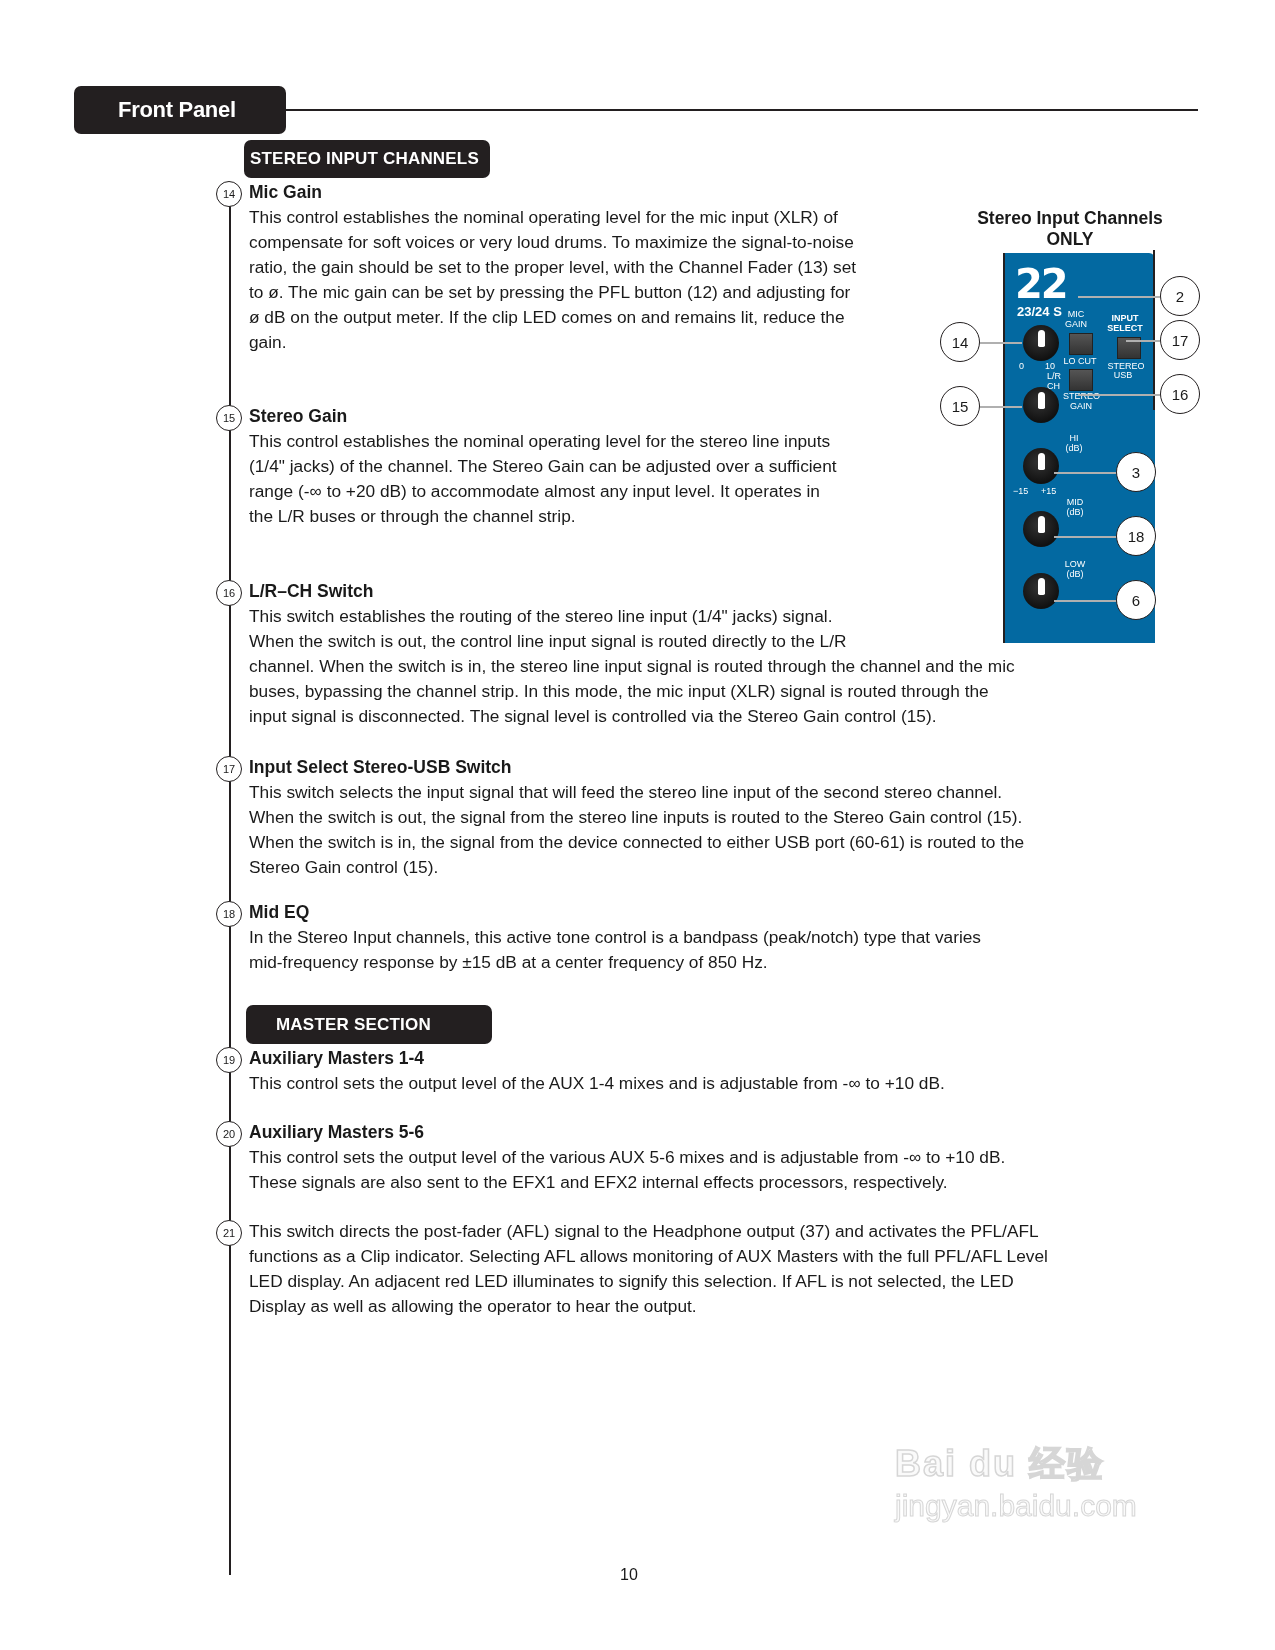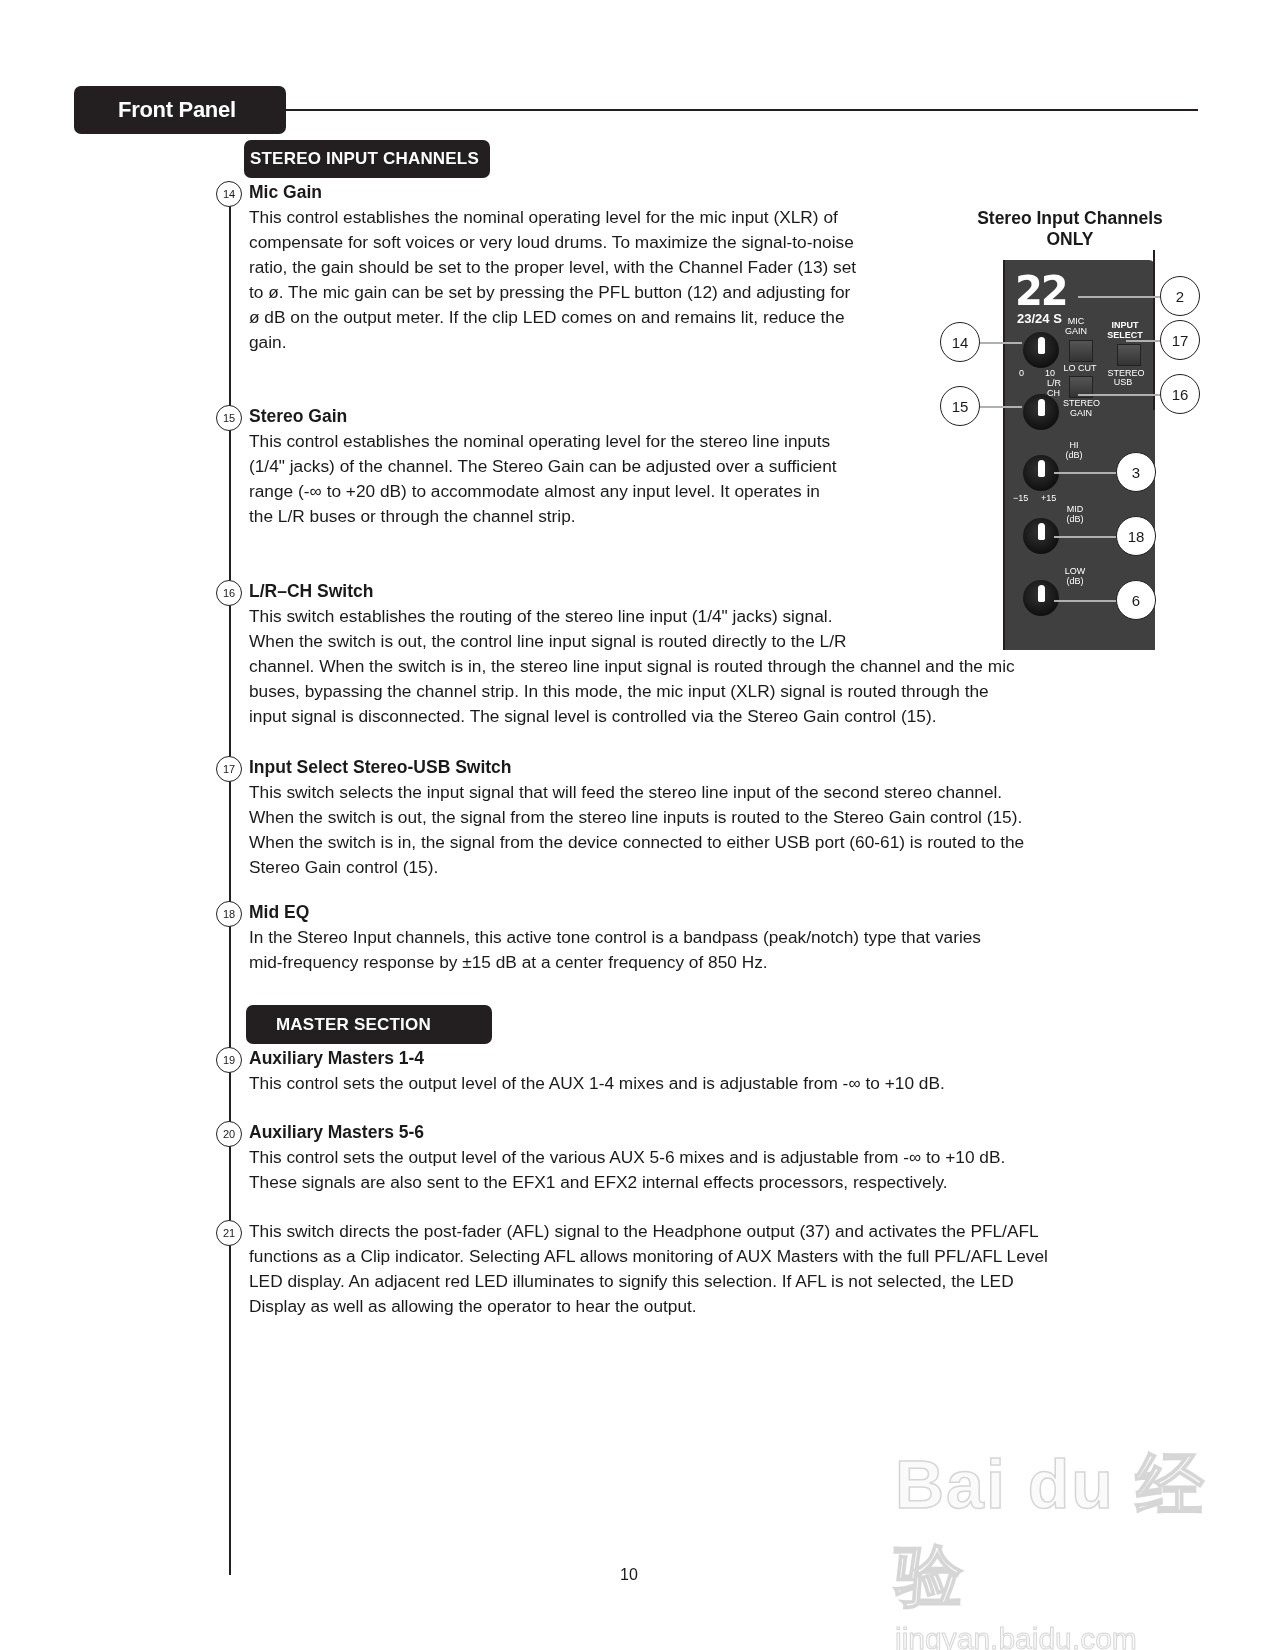--- a/index.html
+++ b/index.html
@@ -25,41 +25,41 @@
   .item .body { margin: 0; }
   .item.narrow .body { width: 700px; }
 
   .num { position: absolute; left: 216px; width: 26px; height: 26px; border: 1.4px solid #231f20;
     border-radius: 50%; background: #fff; font-size: 11px; display: flex; align-items: center;
     justify-content: center; box-sizing: border-box; z-index: 2; }
 
   .fig-title { position: absolute; left: 960px; top: 208px; width: 220px; text-align: center;
     font-weight: bold; font-size: 17.5px; line-height: 21px; }
 
-  .panel { position: absolute; left: 1003px; top: 260px; width: 150px; height: 390px;
-    background: #404040; border-top-right-radius: 6px; border-left: 2px solid #231f20; }
+  .panel { position: absolute; left: 1003px; top: 253px; width: 150px; height: 390px;
+    background: #0369a1; border-top-right-radius: 6px; border-left: 2px solid #231f20; }
   .panel-ext { position: absolute; left: 1153px; top: 250px; width: 2px; height: 160px; background: #231f20; }
   .panel .big { position: absolute; left: 10px; top: 8px; font-size: 40px; font-weight: bold; color: #fff;
     letter-spacing: -2px; font-family: "DejaVu Sans", sans-serif; }
   .panel .model { position: absolute; left: 12px; top: 51px; font-size: 13px; font-weight: bold; color: #fff; }
   .panel .lbl { position: absolute; color: #fff; font-size: 9px; line-height: 10px; text-align: center; }
   .knob { position: absolute; width: 36px; height: 36px; border-radius: 50%;
     background: radial-gradient(circle at 45% 40%, #333 0%, #111 70%); }
   .knob::after { content: ""; position: absolute; left: 15px; top: 5px; width: 7px; height: 17px;
     background: #fff; border-radius: 4px 4px 2px 2px; }
   .btn { position: absolute; width: 22px; height: 20px; background: linear-gradient(#555, #333);
     border: 1px solid #222; }
   .callout { position: absolute; width: 40px; height: 40px; border: 1.4px solid #231f20; border-radius: 50%;
     background: #fff; font-size: 15px; display: flex; align-items: center; justify-content: center;
     box-sizing: border-box; z-index: 3; }
   .leader { position: absolute; height: 2px; background: #b0b0b0; z-index: 2; }
 
   .page-number { position: absolute; left: 620px; top: 1566px; font-size: 16px; }
   .watermark { position: absolute; left: 895px; top: 1440px; color: #e2e2e2; }
-  .watermark .wm-logo { font-size: 68px; font-weight: bold; letter-spacing: 2px;
+  .watermark .wm-logo { font-size: 36px; font-weight: bold; letter-spacing: 2px;
     -webkit-text-stroke: 1.5px #d6d6d6; color: #fafafa; }
   .watermark .wm-url { font-size: 30px; -webkit-text-stroke: 1px #d6d6d6; color: #fafafa; margin-left: 0px; }
 </style>
 </head>
 <body>
 
 <div class="header-tab">
   <span>Front Panel</span>
 </div>
 <div class="header-rule"></div>

